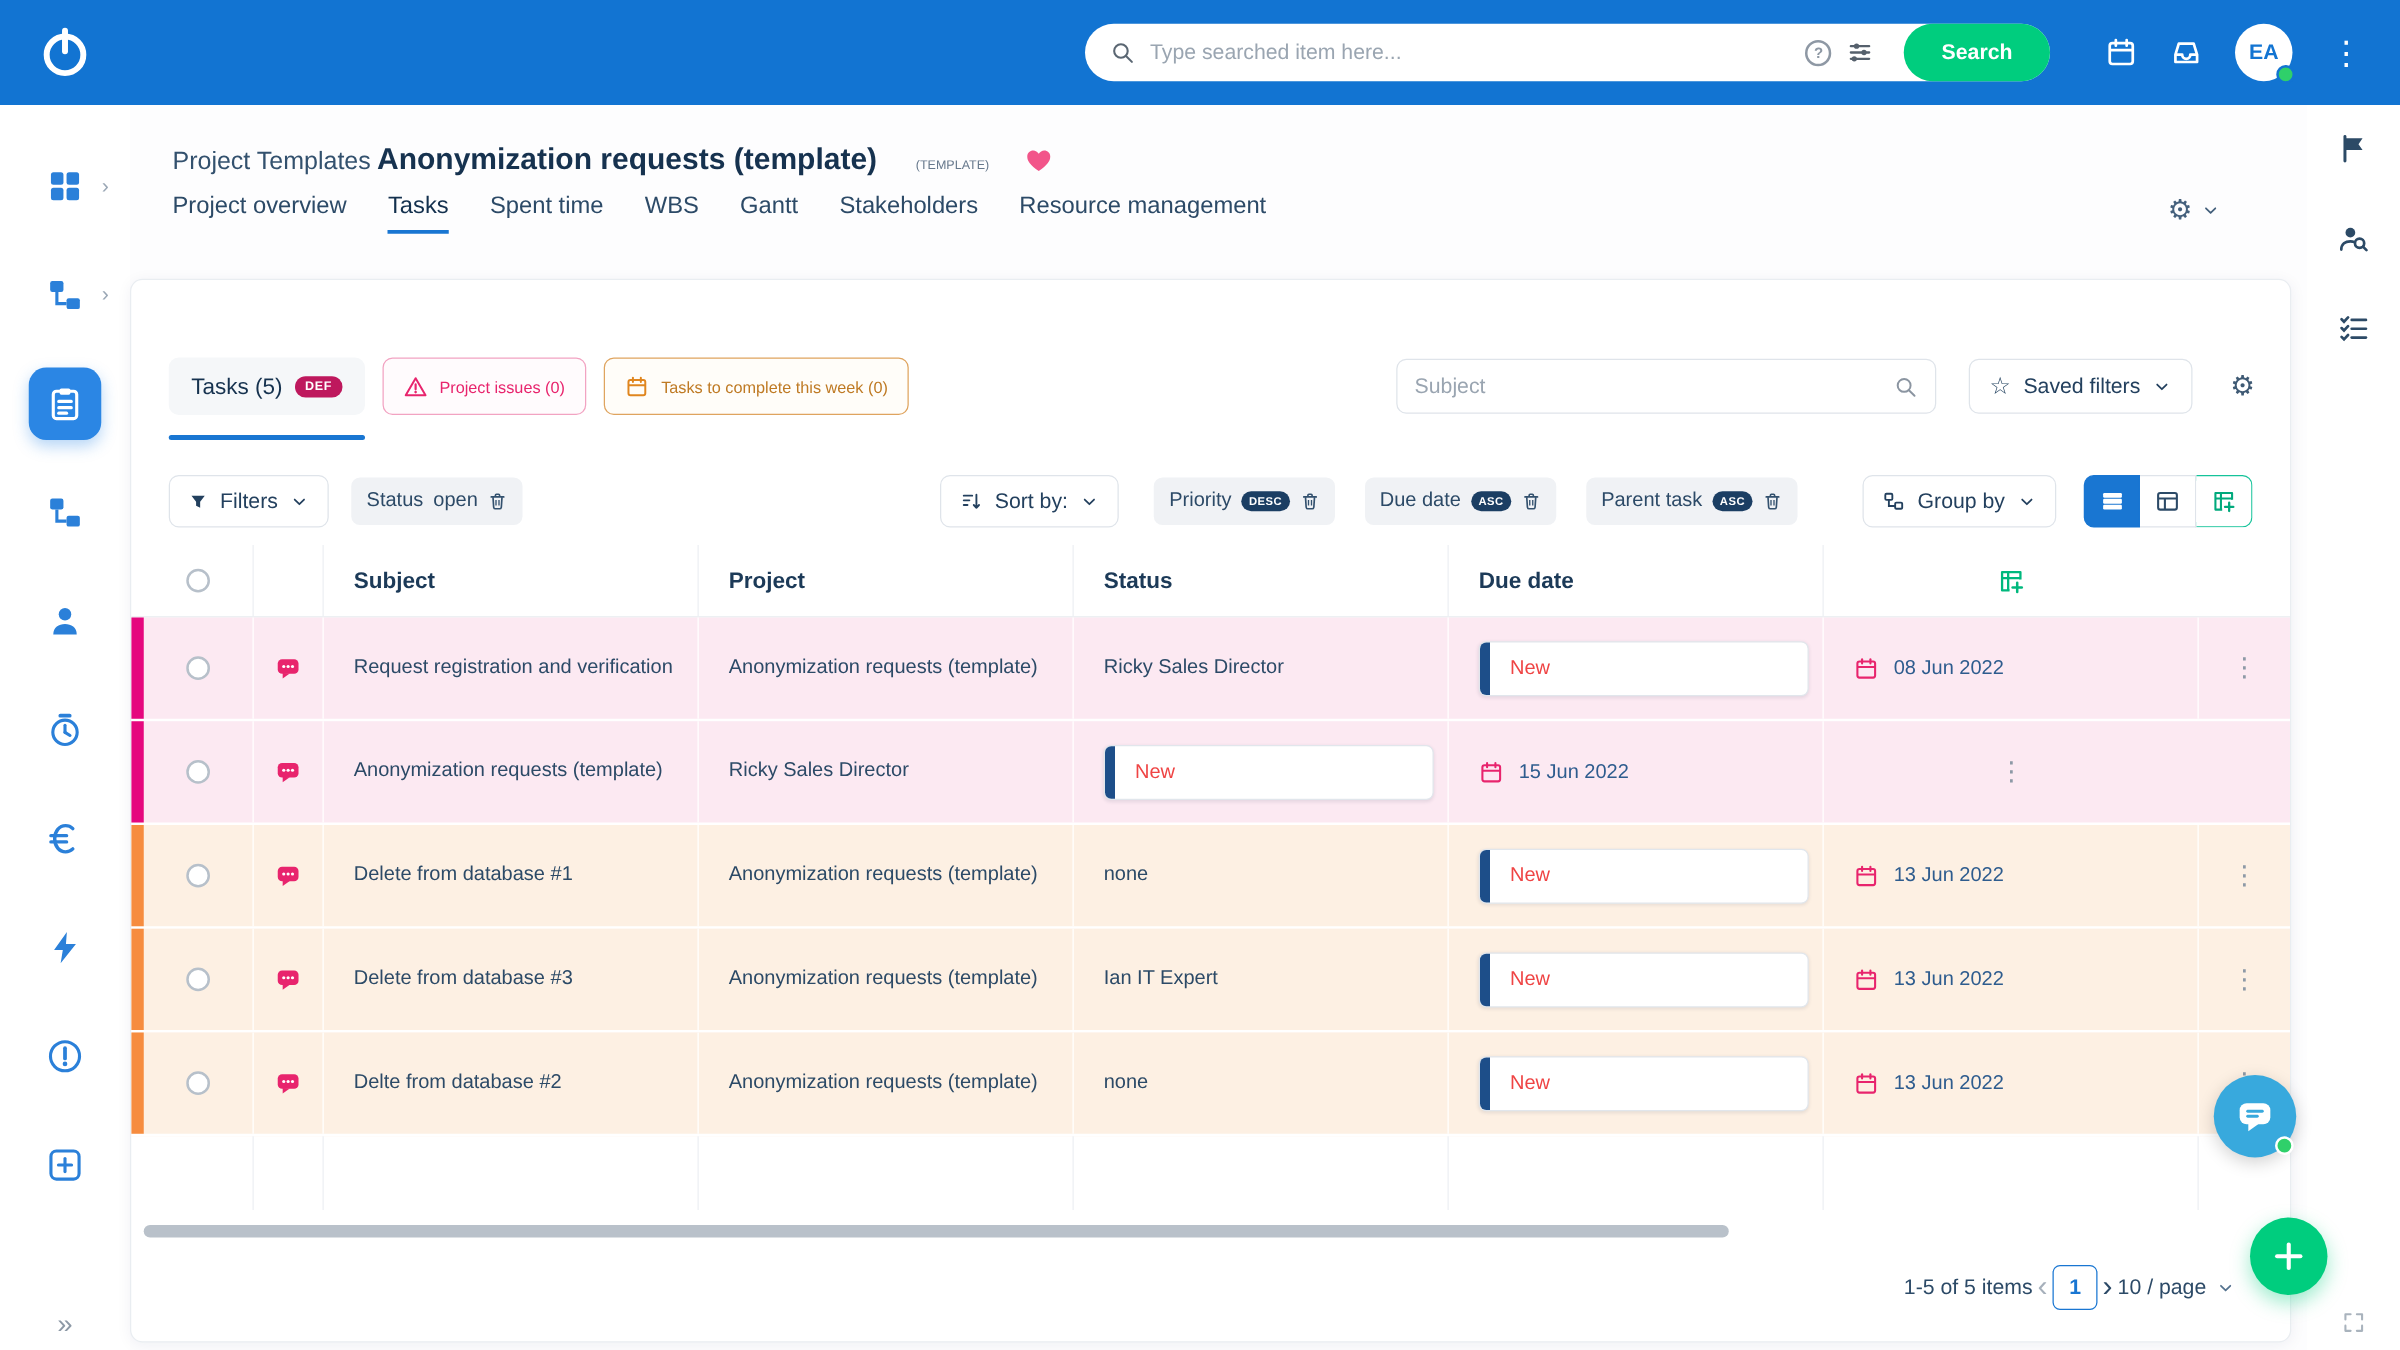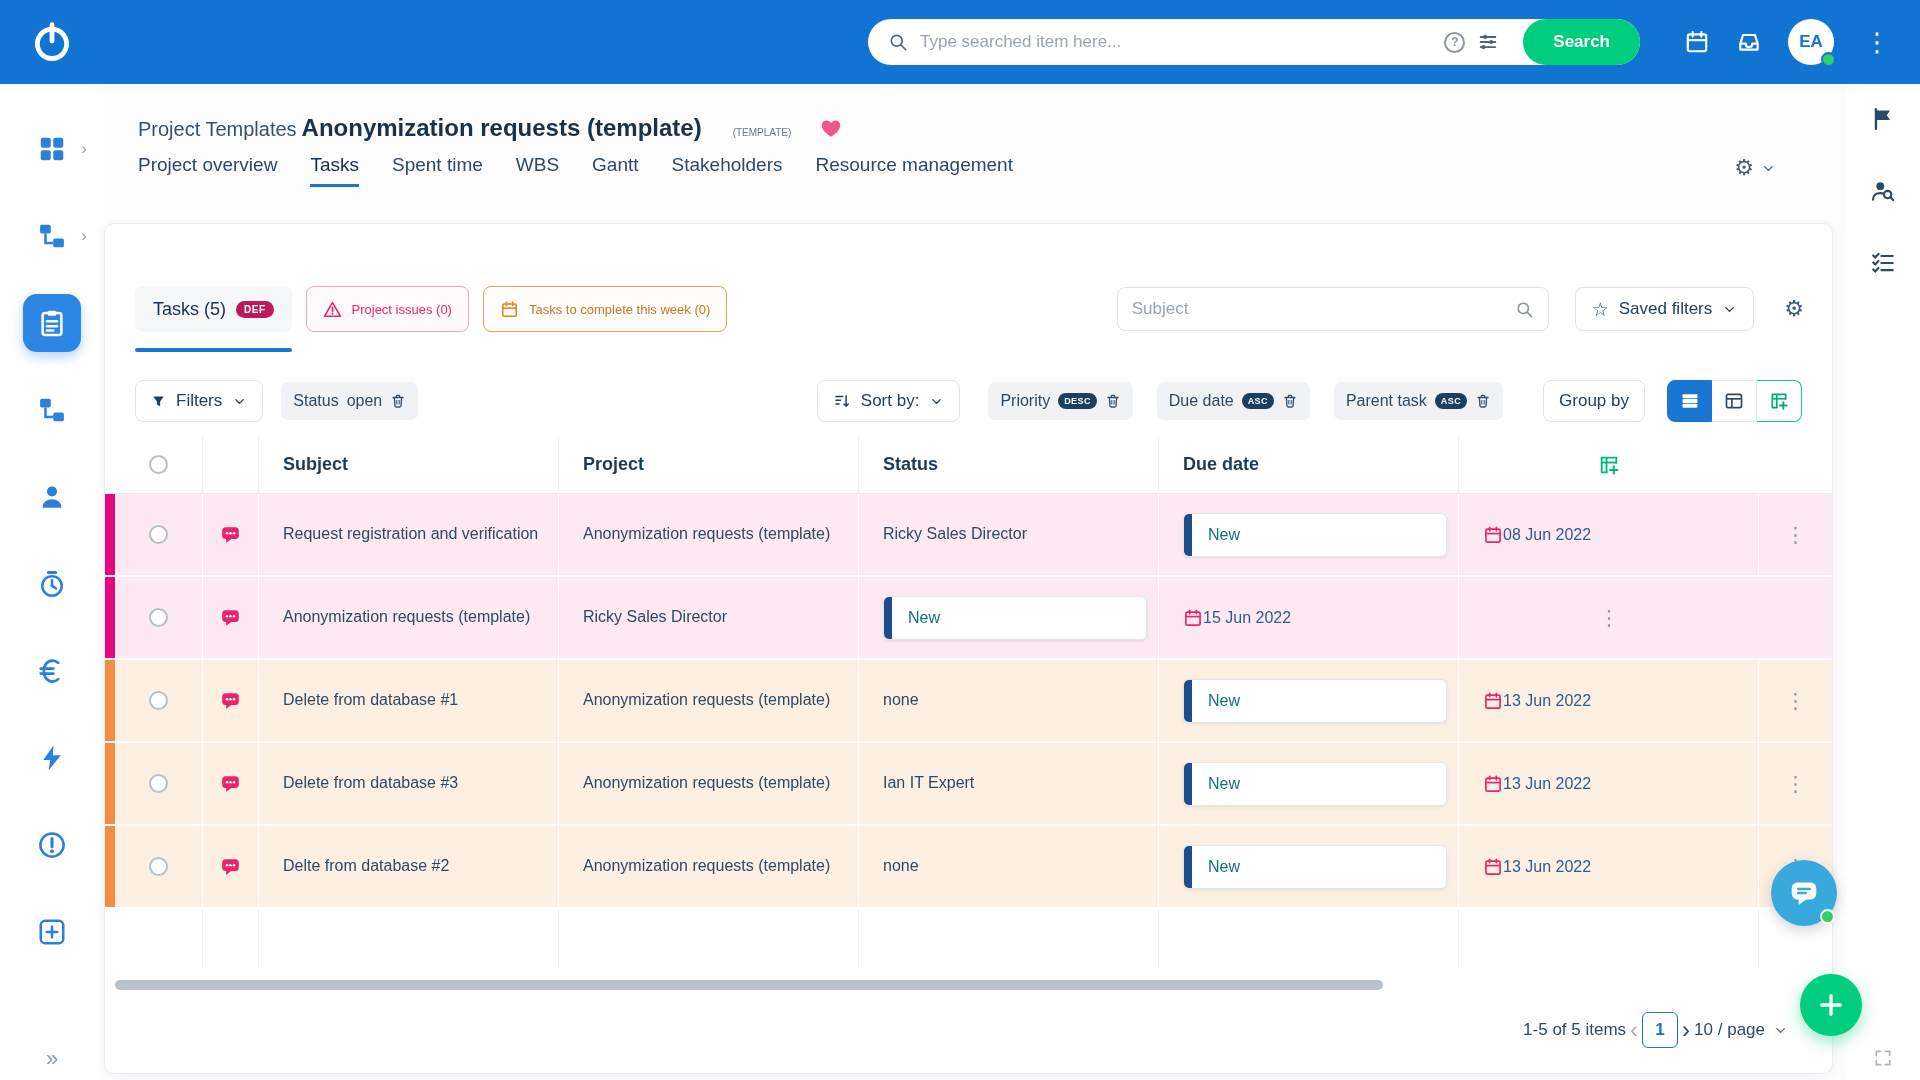--- a/index.html
+++ b/index.html
@@ -72,21 +72,21 @@
 
   .rowB { display:flex; align-items:center; padding:48px 30px 0 30px; }
   .flt-btn { height:42px; border:1px solid #dfe4ea; border-radius:8px; background:#fff; display:flex; align-items:center; gap:10px; padding:0 15px; font-size:17px; color:#23405e; cursor:pointer; }
   .funnel-ic { width:15px; height:15px; color:#23405e; }
   .sort-ic, .group-ic { width:18px; height:18px; }
   .chip { height:38px; background:#f0f2f5; border-radius:7px; display:flex; align-items:center; gap:8px; padding:0 12px; font-size:16px; color:#2c4a67; }
   .chip .dirb { background:#1b3e63; color:#fff; font-size:9px; font-weight:bold; padding:3px 6px; border-radius:8px; letter-spacing:.4px; }
   .trash-ic { width:16px; height:16px; color:#33516e; cursor:pointer; }
   .status-chip { margin-left:18px; }
   .sortby { margin-left:auto; }
-  .ml28 { margin-left:28px; } .ml24 { margin-left:24px; } .ml40 { margin-left:40px;flex-direction:column; }
+  .ml28 { margin-left:28px; } .ml24 { margin-left:24px; } .ml40 { margin-left:52px; }
   .toggles { display:flex; margin-left:22px; }
   .tgl { width:45px; height:42px; border:1px solid #dfe4ea; display:flex; align-items:center; justify-content:center; background:#fff; cursor:pointer; color:#2c4a67; }
   .tgl.first { border-radius:8px 0 0 8px; background:#1976d2; border-color:#1976d2; color:#fff; }
   .tgl.mid { border-left:none; }
   .tgl.last { border-radius:0 8px 8px 0; border-color:#15c39a; border-left:none; color:#00a97c; }
   .tgl-ic { width:20px; height:20px; }
 
   
   .table { margin-top:14px; }
   .tgrid { display:grid; grid-template-columns:10px 88px 56px 300px 300px 300px 300px 300px 1fr; }
@@ -101,23 +101,23 @@
   .trow { height:83px; border-bottom:2px solid #fff; }
   .trow.tint-pink { background:#fce9f2; }
   .trow.tint-pink .accent { background:#e5077e; }
   .trow.tint-orange { background:#fdf0e3; }
   .trow.tint-orange .accent { background:#f68c3f; }
   .trow .bR { border-right-color:#ffffff; }
   .accent { width:10px; height:100%; }
   .comment-ic { width:21px; height:21px; color:#e8246d; cursor:pointer; }
   .txt { font-size:16px; color:#2c4a67; line-height:1.3; padding-left:24px; padding-right:14px; }
   .subject-link { cursor:pointer; }
-  .status-field { margin-left:24px; width:264px; height:44px; background:#fff; border:1px solid #e1e6ec; border-radius:6px; box-shadow:0 1px 3px rgba(16,38,72,.10); position:relative; display:flex; align-items:center; padding-left:24px; font-size:16px; color:#0f766e; cursor:pointer; }
+  .status-field { margin-left:24px; width:264px; height:44px; background:#fff; border:1px solid #e1e6ec; border-radius:6px; box-shadow:0 1px 3px rgba(16,38,72,.10); position:relative; display:flex; align-items:center; padding-left:24px; font-size:16px; color:#ef4444; cursor:pointer; }
   .status-field::before { content:""; position:absolute; left:0; top:0; bottom:0; width:8px; background:#1d4e89; border-radius:5px 0 0 5px; }
-  .due-wrap { display:flex; align-items:center; padding-left:24px; cursor:pointer; }
+  .due-wrap { display:flex; align-items:center; gap:12px; padding-left:24px; cursor:pointer; }
   .due-cal { width:20px; height:20px; color:#e8246d; }
   .due-txt { font-size:16px; color:#2e5c8e; }
   .row-kebab { color:#8d99a6; font-size:21px; cursor:pointer; line-height:1; }
   .erow { height:59px; }
 
   .hscroll { margin:12px 6px 0 8px; height:10px; position:relative; }
   .hthumb { position:absolute; left:2px; top:0; height:10px; width:74%; background:#b9c1ca; border-radius:5px; cursor:pointer; }
 
   .pager { display:flex; align-items:center; justify-content:flex-end; gap:4px; padding:22px 44px 0 0; font-size:17px; color:#2c4a67; }
   .pg-prev { color:#a6b0bb; font-size:24px; cursor:pointer; line-height:1; }

